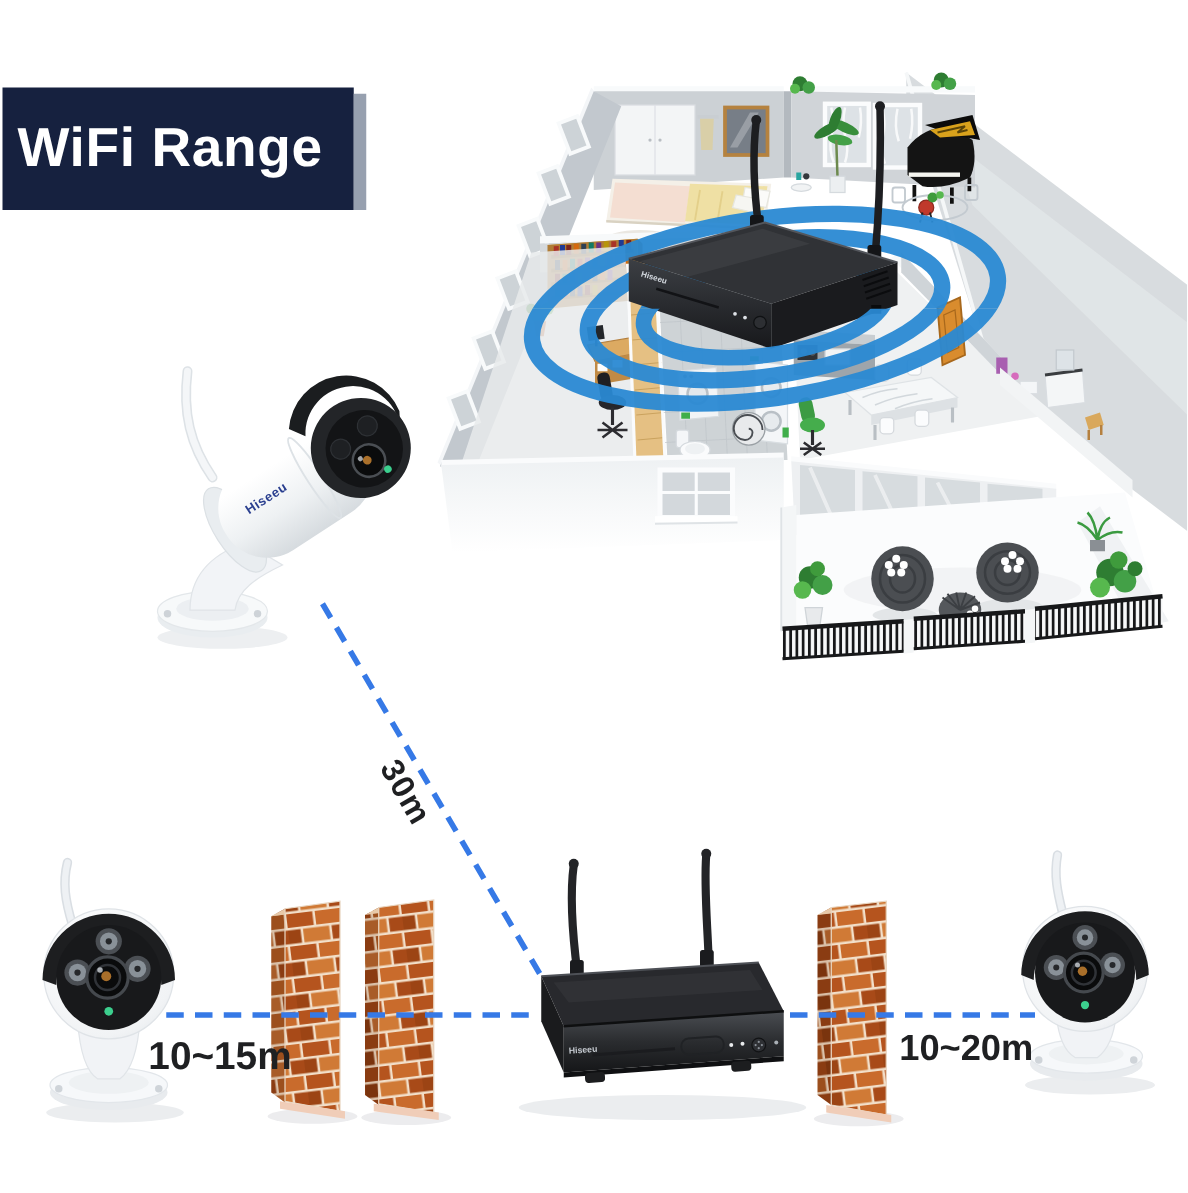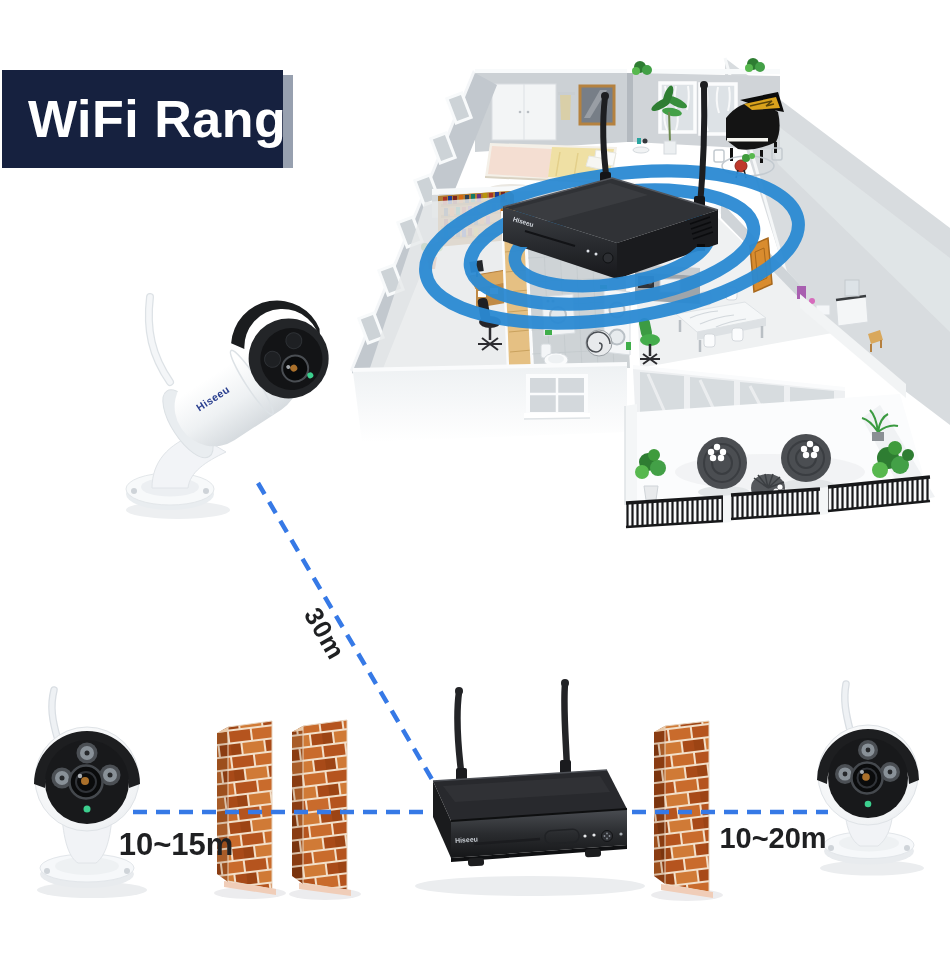--- a/index.html
+++ b/index.html
@@ -1,20 +1,20 @@
 <!DOCTYPE html>
 <html><head>
 <meta charset="utf-8">
 <style>
   html,body{margin:0;padding:0;background:#ffffff;}
   .canvas{position:relative;width:950px;height:954px;background:#ffffff;overflow:hidden;
           font-family:"Liberation Sans",sans-serif;}
   .banner{position:absolute;left:2px;top:70px;width:281px;height:98px;background:#16213F;
-          color:#ffffff;font-size:52px;font-weight:700;letter-spacing:.5px;line-height:98px;
-          padding-left:26px;box-sizing:border-box;white-space:nowrap;}
+          color:#ffffff;font-size:44px;font-weight:700;letter-spacing:.5px;line-height:98px;
+          padding-left:12px;box-sizing:border-box;white-space:nowrap;}
   .banner-edge{position:absolute;left:283px;top:75px;width:10px;height:93px;background:#97A0AF;}
   svg{position:absolute;left:0;top:0;}
   .lbl{font-family:"Liberation Sans",sans-serif;font-weight:600;fill:#1F2022;}
   .brandtxt{font-family:"Liberation Sans",sans-serif;font-weight:700;}
 </style>
 </head>
 <body>
 
 <div class="canvas">
 

